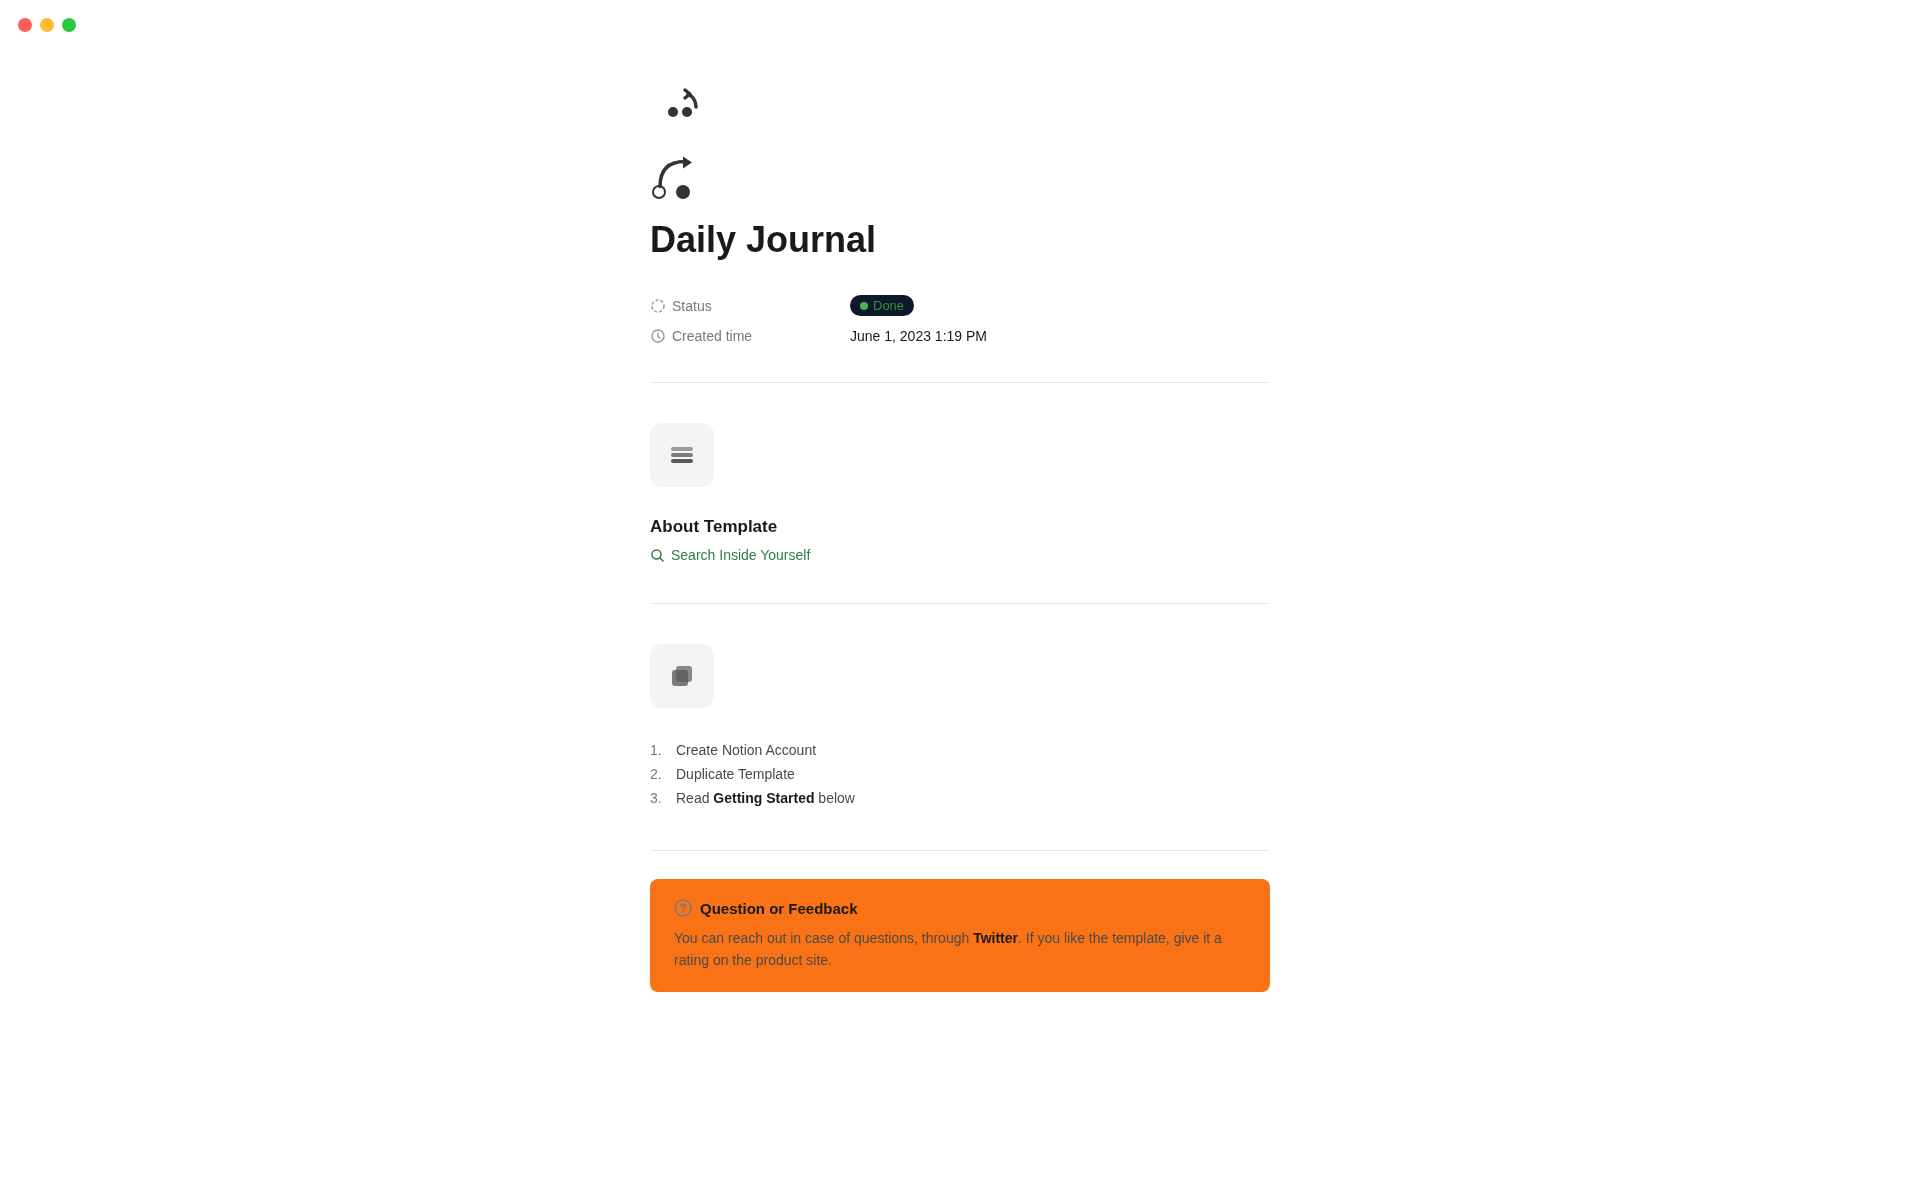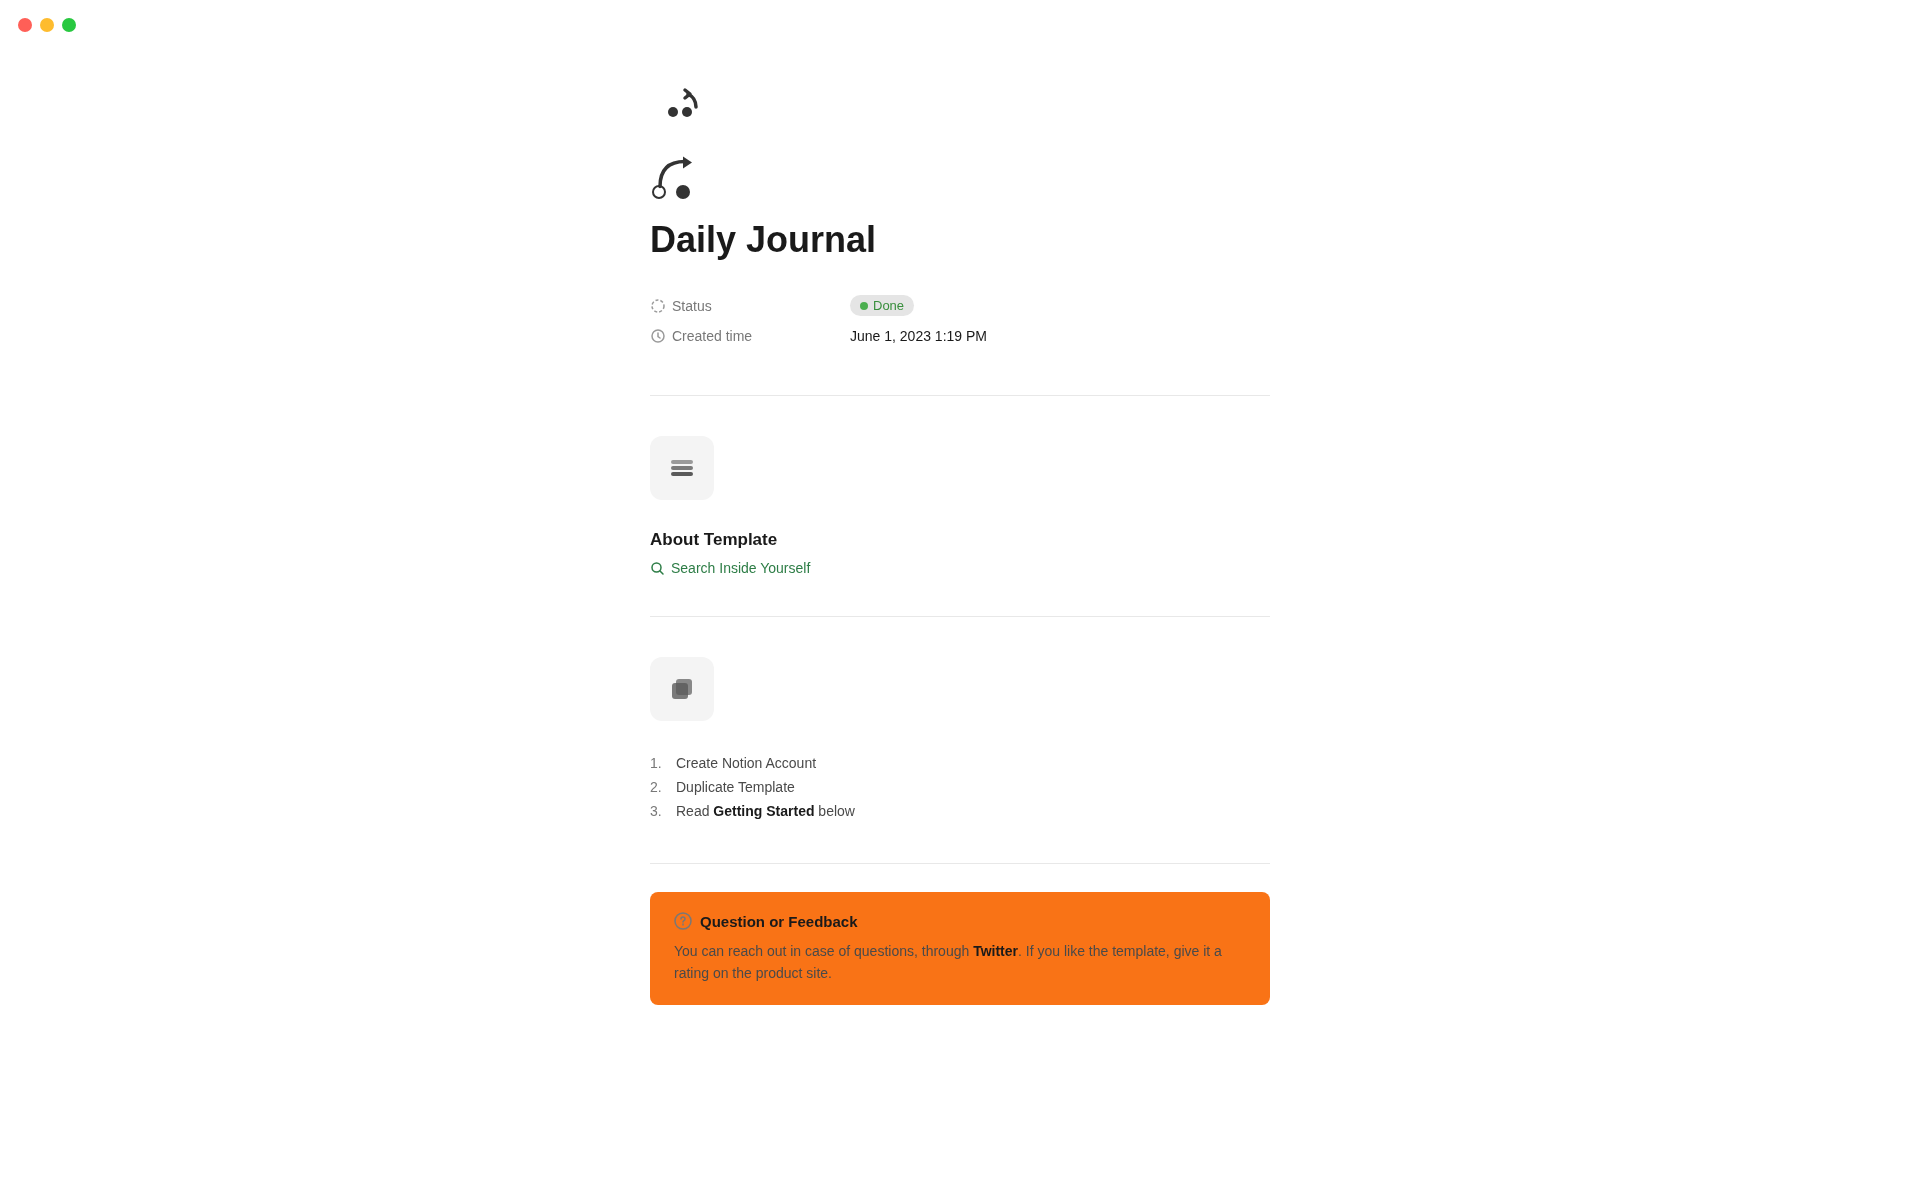--- a/index.html
+++ b/index.html
@@ -57,21 +57,21 @@
     
     .page-title {
       font-size: 36px;
       font-weight: 700;
       color: #1a1a1a;
       margin-bottom: 28px;
     }
 
     
     .properties {
-      margin-bottom: 45px;
+      margin-bottom: 32px;
     }
 
     .property-row {
       display: flex;
       align-items: center;
       padding: 6px 0;
       gap: 40px;
     }
 
     .property-label {
@@ -88,21 +88,21 @@
       height: 16px;
       color: #9a9a9a;
     }
 
     .property-value {
       font-size: 14px;
       color: #1a1a1a;
     }
 
     .status-badge {
-      background: #e5e5e5;
+      background: #0f172a;
       color: #388e3c;
       border-radius: 20px;
       padding: 3px 10px;
       font-size: 13px;
       display: flex;
       align-items: center;
       gap: 5px;
     }
 
     .status-dot {

